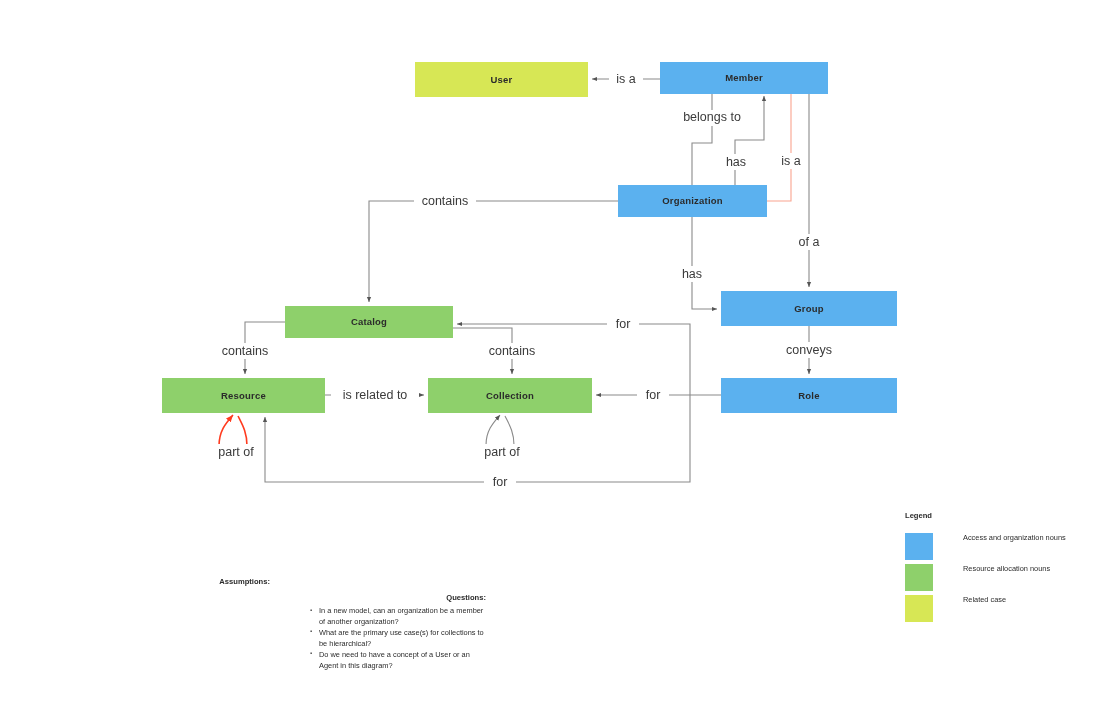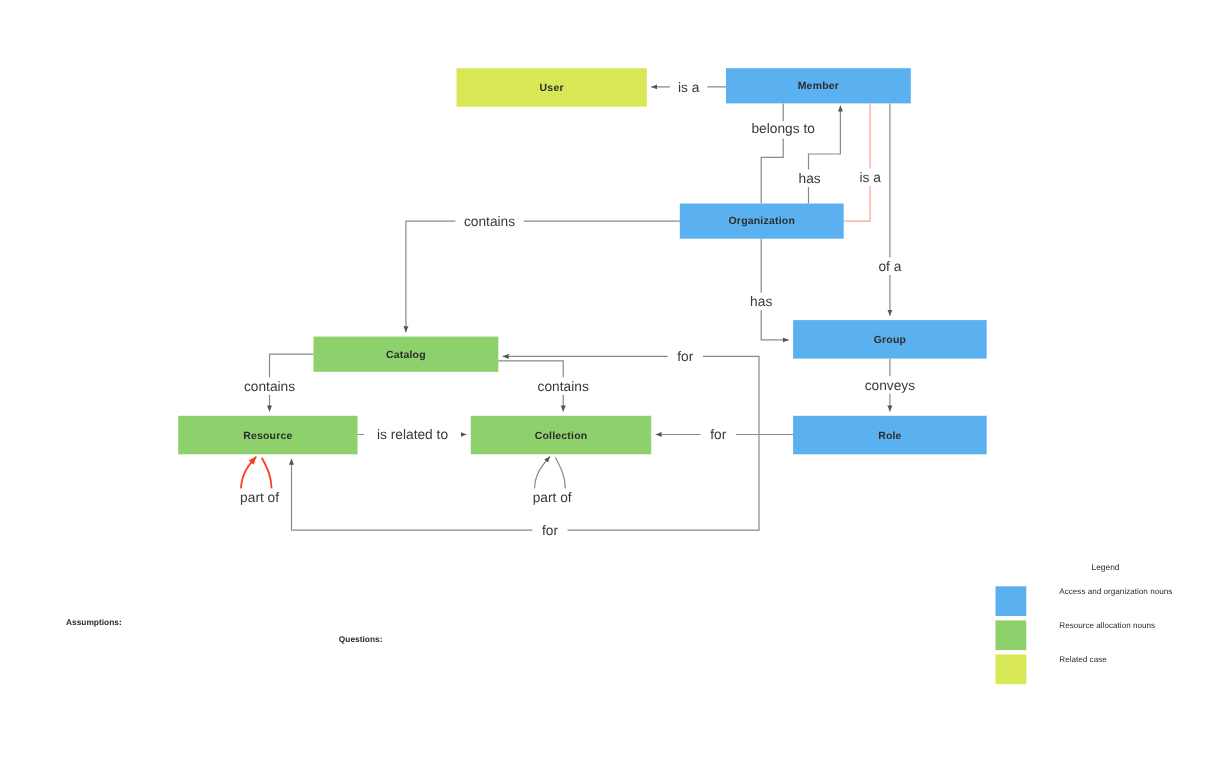--- a/index.html
+++ b/index.html
@@ -58,21 +58,22 @@
   .textblock {
     position: absolute;
     font-family: "Liberation Sans", sans-serif;
     font-size: 7.4px;
     line-height: 1.45;
     color: #2b2b2b;
   }
   .textblock .tb-title {
     font-weight: bold;
     font-size: 7.6px;
-    margin: 0 0 3px 0;
+    margin: 16px 0 3px 0;
+    text-align: right;
   }
   .textblock ul {
     margin: 0;
     padding-left: 11px;
     list-style: none;
   }
   .textblock li {
     position: relative;
     margin-bottom: 0.5px;
   }
@@ -89,24 +90,23 @@
 
   
   #legend-block {
     position: absolute;
     left: 905px;
     top: 511px;
     width: 200px;
   }
   #legend-block .legend-title {
     font-size: 7.6px;
-    font-weight: normal;
+    font-weight: bold;
     color: #2b2b2b;
     margin-bottom: 13px;
-    text-align: center;
   }
   .legend-row {
     display: flex;
     align-items: flex-start;
     height: 27px;
     margin-bottom: 4px;
   }
   .legend-swatch {
     width: 28px;
     height: 27px;
@@ -276,20 +276,25 @@
     </g>
   </g>
 </svg>
 
 <div class="textblock" id="assumptions-block">
   <div class="tb-title">Assumptions:</div>
 </div>
 
 <div class="textblock" id="questions-block">
   <div class="tb-title">Questions:</div>
+  <ul>
+    <li>In a new model, can an organization be a member of another organization?</li>
+    <li>What are the primary use case(s) for collections to be hierarchical?</li>
+    <li>Do we need to have a concept of a User or an Agent in this diagram?</li>
+  </ul>
 </div>
 
 <div id="legend-block">
   <div class="legend-title">Legend</div>
 
   <div class="legend-row">
     <span class="legend-swatch" style="background:#5bb1ef"></span>
     <span class="legend-text">Access and organization nouns</span>
   </div>
 

